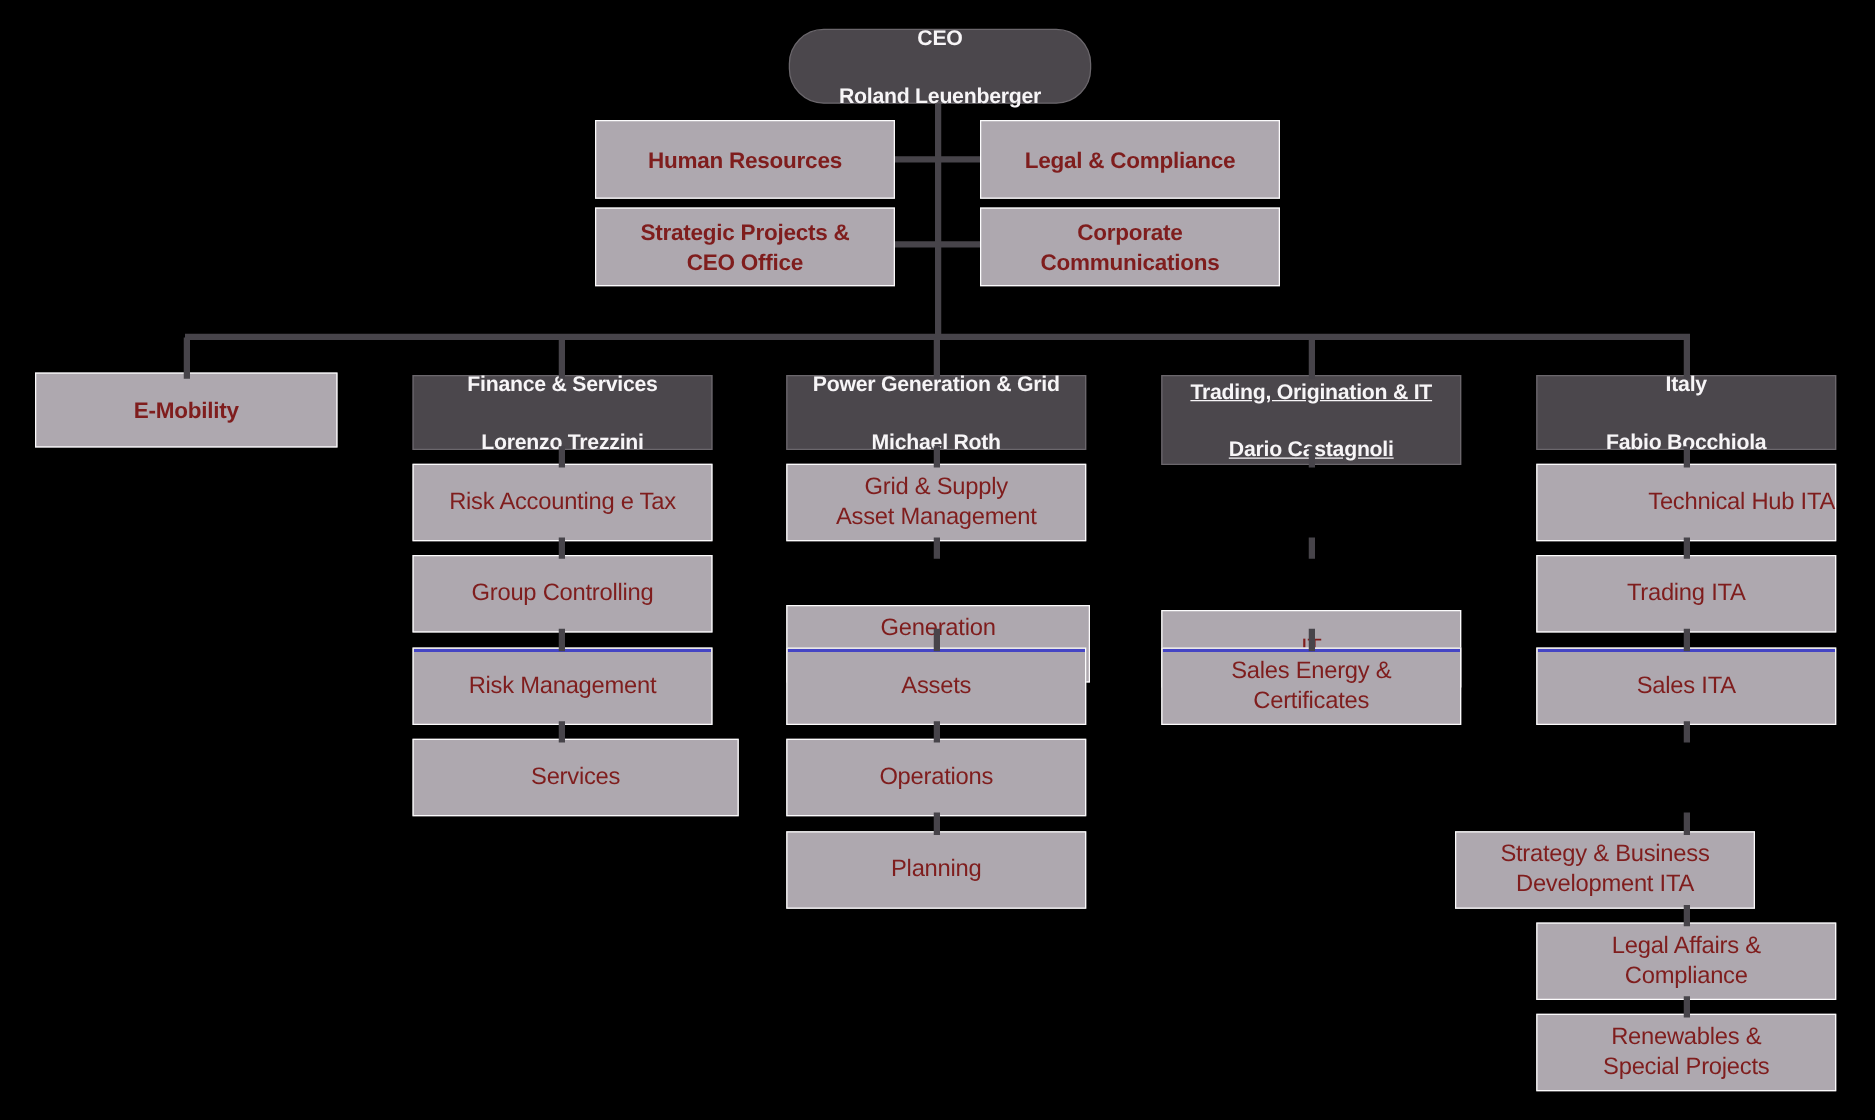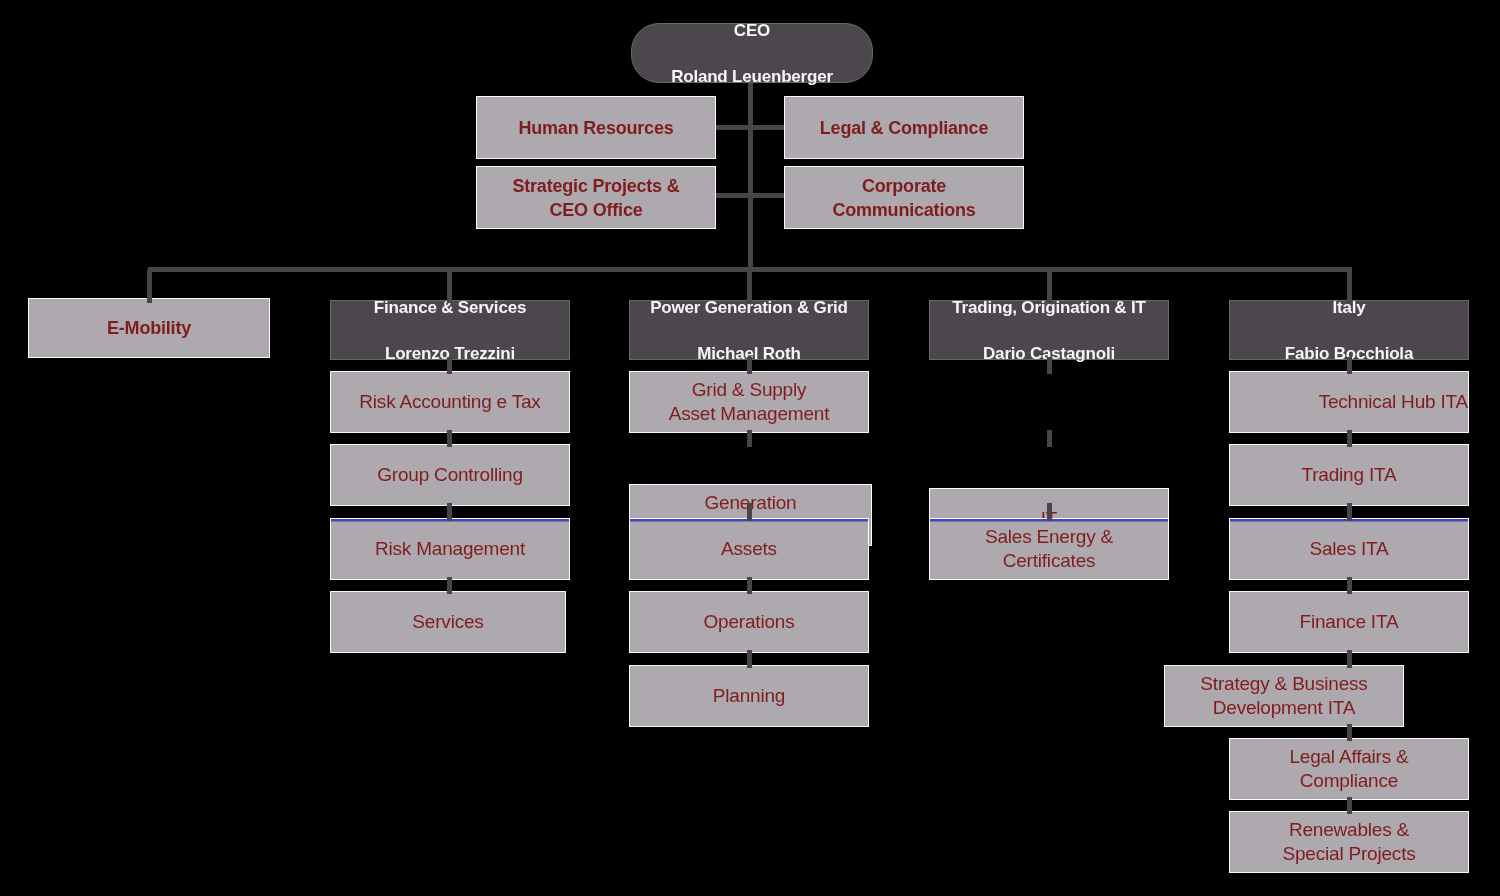--- a/index.html
+++ b/index.html
@@ -132,21 +132,21 @@
     </div>
   </div>
 
   <div class="box box--dark" style="left:629px; top:300px; width:240px; height:60px;">
     <div class="lines">
       <div>Power Generation &amp; Grid</div>
       <div>Michael Roth</div>
     </div>
   </div>
 
-  <div class="box box--dark" style="left:929px; top:300px; width:240px; height:60px;">
+  <div class="box box--dark" style="left:929px; top:300px; width:240px; height:72px;text-decoration:underline;">
     <div class="lines">
       <div>Trading, Origination &amp; IT</div>
       <div>Dario Castagnoli</div>
     </div>
   </div>
 
   <div class="box box--dark" style="left:1229px; top:300px; width:240px; height:60px;">
     <div class="lines">
       <div>Italy</div>
       <div>Fabio Bocchiola</div>
@@ -155,21 +155,21 @@
 
   <div class="box box--light box--child" style="left:330px; top:371px; width:240px; height:62px;">
     <div>Risk Accounting e Tax</div>
   </div>
   <div class="box box--light box--child" style="left:330px; top:444px; width:240px; height:62px;">
     <div>Group Controlling</div>
   </div>
   <div class="box box--light box--child accent-top" style="left:330px; top:518px; width:240px; height:62px;">
     <div>Risk Management</div>
   </div>
-  <div class="box box--light box--child" style="left:330px; top:591px; width:236px; height:62px;">
+  <div class="box box--light box--child" style="left:330px; top:591px; width:261px; height:62px;">
     <div>Services</div>
   </div>
 
   <div class="box box--light box--child" style="left:629px; top:371px; width:240px; height:62px;">
     <div>Grid &amp; Supply
 Asset Management</div>
   </div>
   <div class="box box--light box--child" style="left:629px; top:448px; width:243px; height:62px;margin-top:36px;">
     <div>Generation
 Asset management</div>
@@ -194,23 +194,20 @@
 
   <div class="box box--light box--child" style="left:1229px; top:371px; width:240px; height:62px;justify-content:flex-end;">
     <div>Technical Hub ITA</div>
   </div>
   <div class="box box--light box--child" style="left:1229px; top:444px; width:240px; height:62px;">
     <div>Trading ITA</div>
   </div>
   <div class="box box--light box--child accent-top" style="left:1229px; top:518px; width:240px; height:62px;">
     <div>Sales ITA</div>
   </div>
-  <div class="box box--light box--child" style="left:1229px; top:591px; width:240px; height:62px;">
-    <div>Finance ITA</div>
-  </div>
   <div class="box box--light box--child" style="left:1164px; top:665px; width:240px; height:62px;">
     <div>Strategy &amp; Business
 Development ITA</div>
   </div>
   <div class="box box--light box--child" style="left:1229px; top:738px; width:240px; height:62px;">
     <div>Legal Affairs &amp;
 Compliance</div>
   </div>
   <div class="box box--light box--child" style="left:1229px; top:811px; width:240px; height:62px;">
     <div>Renewables &amp;

